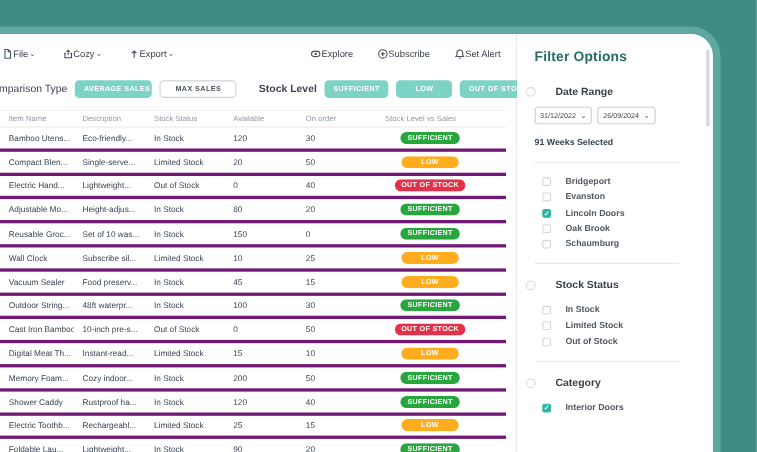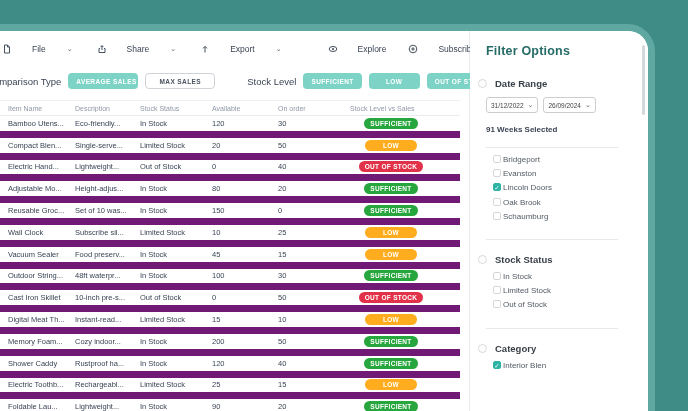--- a/index.html
+++ b/index.html
@@ -9,63 +9,63 @@
   .window {
     position:absolute; left:-36px; top:31px; width:684px; height:430px;
     background:#ffffff; border-radius:0 20px 0 0;
     box-shadow:0 0 0 7px #5FA8A1;
     display:flex; overflow:hidden;
   }
   .main { width:506px; position:relative; border-right:1px solid #E7E9EC; }
 
   
   .toolbar { position:absolute; top:8px; left:38px; right:14px; height:20px; display:flex; align-items:center; }
-  .menu, .tb-action { display:flex; align-items:center; gap:20px; font-size:8.5px; color:#3A4454; cursor:pointer; }
+  .menu, .tb-action { display:flex; align-items:center; gap:0; font-size:8.5px; color:#3A4454; cursor:pointer; }
   .menu { margin-right:24px; }
   .tb-action { margin-left:22px; }
   .tb-right { margin-left:auto; display:flex; align-items:center; }
   .caret { font-size:7px; color:#666; margin-left:1px; }
   .icn { width:10px; height:10px; display:block; }
   .icn * { stroke:#45505e; stroke-width:1; fill:none; }
   .icn .fil { fill:#45505e; stroke:none; }
 
   
   .filter-bar { position:absolute; top:39px; left:23px; right:8px; height:22px; display:flex; align-items:center; }
   .fb-label { font-size:9.5px; color:#3A4454; white-space:nowrap; }
-  .fb-label.stock { margin-left:32px; font-weight:normal; }
+  .fb-label.stock { margin-left:20px; font-weight:bold; }
   .pill { border:none; border-radius:4px; height:16px; font-family:inherit; font-size:6.5px; font-weight:bold; letter-spacing:.4px; padding:0 8px; margin-left:7px; cursor:pointer; white-space:nowrap; }
   .pill.teal { background:#7DD3C6; color:#ffffff; min-width:70px; }
   .pill.outline { background:#ffffff; color:#4a5460; border:1px solid #cfd3d8; min-width:70px; }
   .pill.stockbtn { min-width:51px; }
 
   
   .table { position:absolute; top:69px; left:36px; width:460px; }
   .thead, .trow { display:grid; grid-template-columns:67px 65px 72px 66px 72px 90px; align-items:center; }
   .thead { height:16px; border-top:1px solid #EFF1F4; border-bottom:1px solid #E9EBEF; font-size:7px; color:#9098A6; }
-  .trow { height:21.8px; border-bottom:7px solid #701a75; font-size:7.5px; color:#3A4454; }
+  .trow { height:21.8px; border-bottom:3px solid #701a75; font-size:7.5px; color:#3A4454; }
   .thead span, .trow .cell { padding-left:8px; white-space:nowrap; overflow:hidden; }
   .bcell { display:flex; justify-content:center; }
   .badge { display:inline-block; min-width:52px; padding:2px 6px; border-radius:7px; text-align:center; font-size:6.5px; font-weight:bold; color:#fff; letter-spacing:.3px; white-space:nowrap; }
   .badge-green { background:#28A63E; }
   .badge-orange { background:#FFAD1E; }
   .badge-red { background:#E23249; }
 
   
   .panel { flex:1; position:relative; padding:13px 10px 0 8px; background:#fff; }
   .panel-title { font-size:12.5px; font-weight:bold; color:#266B66; letter-spacing:.2px; margin-left:8px; }
-  .sec-head { display:flex; align-items:center; gap:8px; margin-top:14px; }
+  .sec-head { display:flex; align-items:center; gap:18px; margin-top:14px; }
   .sec-head.first { margin-top:20px; }
   .radio { width:9px; height:9px; border-radius:50%; border:1px solid #DBDBDB; background:#FCFCFC; flex:0 0 auto; cursor:pointer; }
   .sec-label { font-size:9.5px; font-weight:bold; color:#3A4048; }
   .selects { display:flex; gap:5px; margin:8px 0 0 8px; }
   .dsel { display:flex; align-items:center; gap:3px; border:1px solid #CDCDCD; border-radius:3px; padding:3px 4px; font-size:6.5px; color:#444; cursor:pointer; background:#fff; }
   .summary { margin:12px 0 0 8px; font-size:8px; font-weight:bold; color:#3A4454; }
   .divider { height:1px; background:#E9E9E9; width:132px; margin:13px 0 0 8px; }
   .opts { margin:7px 0 0 15px; }
-  .opt { display:flex; align-items:flex-start; gap:2px; height:14.2px; cursor:pointer; }
+  .opt { display:flex; align-items:flex-end; gap:13px; height:14.2px; cursor:pointer;font-weight:bold; }
   .cbx { width:8px; height:8px; border:1px solid #D6D6D6; border-radius:2px; background:#fff; flex:0 0 auto; font-size:6.5px; line-height:8px; text-align:center; color:#fff; }
   .cbx.checked { background:#2EB3A4; border-color:#2EB3A4; }
   .opt-label { font-size:8px; color:#525a64; }
   .scroll-thumb { position:absolute; right:3px; top:14px; width:3px; height:70px; border-radius:2px; background:#D5D8DC; }
 </style>
 </head>
 <body>
 
 <div class="window">
 
@@ -78,21 +78,21 @@
             <path d="M5.5 1v2h2"></path>
           </svg>
         <span>File</span>
         <span class="caret">⌄</span>
       </div>
       <div class="menu">
         <svg class="icn" viewBox="0 0 10 10">
             <path d="M3 4.5H2v4h6v-4H7"></path>
             <path d="M5 6V1.7M3.6 3L5 1.6 6.4 3"></path>
           </svg>
-        <span>Share</span>
+        <span>Cozy</span>
         <span class="caret">⌄</span>
       </div>
       <div class="menu">
         <svg class="icn" viewBox="0 0 10 10">
             <path d="M5 8.5V2.5M3 4.4L5 2.4l2 2"></path>
           </svg>
         <span>Export</span>
         <span class="caret">⌄</span>
       </div>
       <div class="tb-right">
@@ -216,21 +216,21 @@
             <span class="cell">Outdoor String...</span>
             <span class="cell">48ft waterpr...</span>
             <span class="cell">In Stock</span>
             <span class="cell">100</span>
             <span class="cell">30</span>
             <span class="cell bcell">
               <span class="badge badge-green">SUFFICIENT</span>
             </span>
           </div>
           <div class="trow">
-            <span class="cell">Cast Iron Skillet</span>
+            <span class="cell">Cast Iron Bamboo</span>
             <span class="cell">10-inch pre-s...</span>
             <span class="cell">Out of Stock</span>
             <span class="cell">0</span>
             <span class="cell">50</span>
             <span class="cell bcell">
               <span class="badge badge-red">OUT OF STOCK</span>
             </span>
           </div>
           <div class="trow">
             <span class="cell">Digital Meat Th...</span>
@@ -350,21 +350,21 @@
           </div>
         </div>
         <div class="divider"></div>
         <div class="sec-head">
           <span class="radio"></span>
           <span class="sec-label">Category</span>
         </div>
         <div class="opts">
           <div class="opt">
             <span class="cbx checked">✓</span>
-            <span class="opt-label">Interior Blen</span>
+            <span class="opt-label">Interior Doors</span>
           </div>
         </div>
       </div>
 
     <div class="scroll-thumb"></div>
   </div>
 
 </div>
 
 </body></html>

